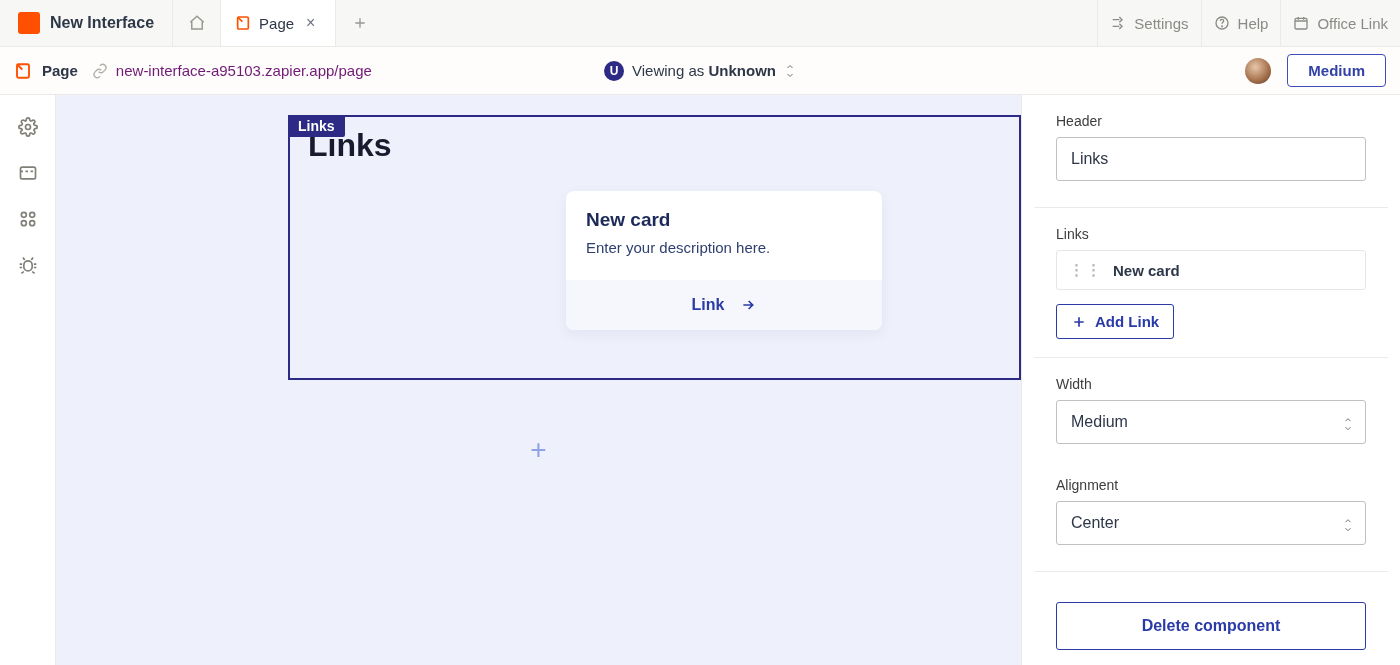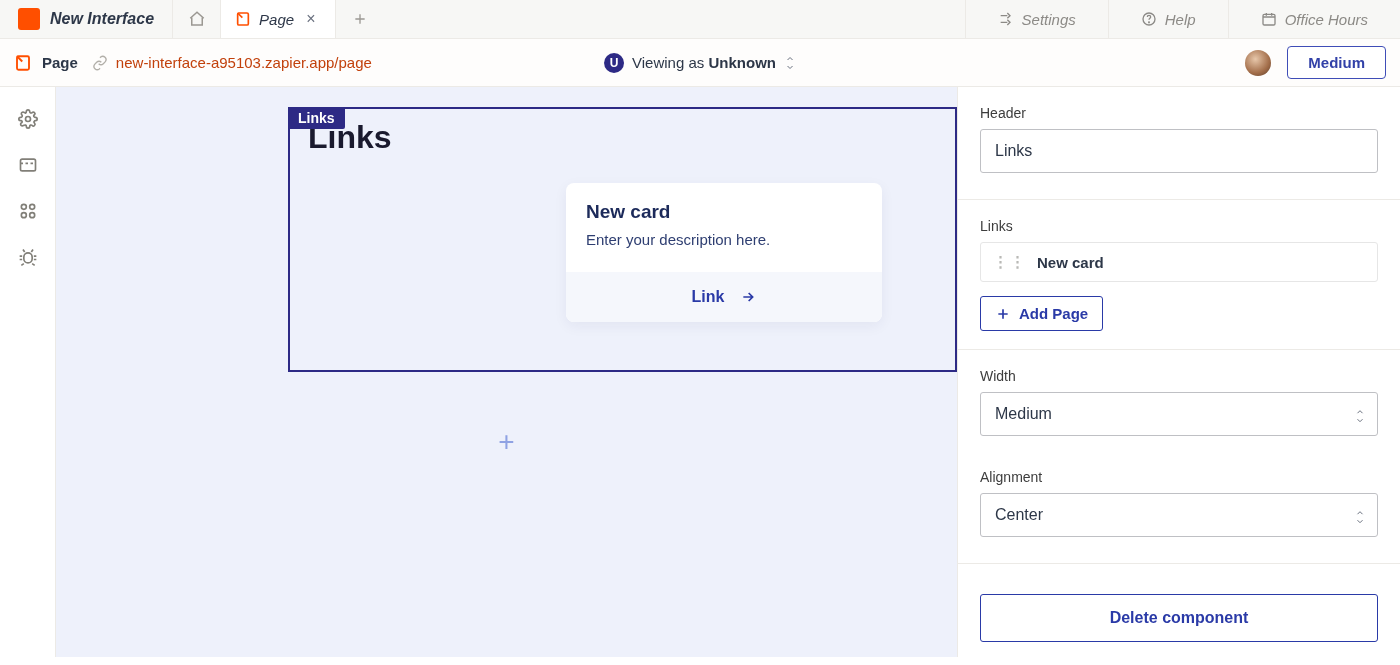--- a/index.html
+++ b/index.html
@@ -5,55 +5,55 @@
   * { box-sizing: border-box; margin: 0; padding: 0; }
   body {
     font-family: -apple-system, BlinkMacSystemFont, "Segoe UI", Helvetica, Arial, sans-serif;
     width: 1400px; height: 665px; overflow: hidden;
     background: #fff;
     color: #2d3748;
   }
 
   
   .topbar {
-    display: flex; align-items: center; height: 39px;
-    background: #f7f7f5; border-bottom: 1px solid #eceae6; font-style: italic;
+    display: flex; align-items: center; height: 47px;
+    background: #f7f7f5; border-bottom: 1px solid #eceae6;
   }
   .app-tab {
     display: flex; align-items: center; gap: 10px; padding: 0 18px; height: 100%;
     border-right: 1px solid #eceae6;
     font-weight: 700; font-size: 16px;
   }
   .app-logo { width: 22px; height: 22px; background: #ff4f00; border-radius: 3px; }
   .top-icon-btn {
     width: 48px; height: 100%; display: flex; align-items: center; justify-content: center;
     border-right: 1px solid #eceae6; color: #9b9892; cursor: pointer;
   }
   .tab-active {
     display: flex; align-items: center; gap: 8px; padding: 0 14px; height: 100%;
     background: #fff; border-right: 1px solid #eceae6; font-size: 15px; font-weight: 500;
   }
   .tab-page-icon { width: 16px; height: 16px; color: #ff4f00; }
   .tab-close { color: #6b7280; font-size: 16px; line-height: 1; cursor: pointer; padding: 0 6px 0 4px;}
   .top-spacer { flex: 1; }
   .top-right { display: flex; height: 100%; }
   .top-right-btn {
-    display: flex; align-items: center; gap: 8px; padding: 0 32px; color: #8c8a86;
+    display: flex; align-items: center; gap: 8px; padding: 0 12px; color: #8c8a86;
     border-left: 1px solid #eceae6; font-size: 15px; cursor: pointer;
   }
 
   
   .secondbar {
     display: flex; align-items: center; height: 48px;
     background: #fefdfc; border-bottom: 1px solid #eceae6; padding: 0 14px;
   }
   .crumb-icon { width: 18px; height: 18px; color: #ff4f00; margin-right: 10px; }
   .crumb-text { font-weight: 600; font-size: 15px; margin-right: 14px; }
   .url-icon { color: #b2afa9; margin-right: 8px; }
-  .url-text { color: #c2410c; font-size: 15px; }
+  .url-text { color: #701a75; font-size: 15px; }
   .viewer {
     display: flex; align-items: center; gap: 8px; position: absolute; left: 50%; transform: translateX(-50%);
     font-size: 15px; color: #2d3748;
   }
   .viewer-badge {
     width: 20px; height: 20px; background: #2d2a85; color: #fff; border-radius: 50%;
     display: flex; align-items: center; justify-content: center; font-size: 12px; font-weight: 700;
   }
   .viewer-caret { color: #6b7280; }
   .second-spacer { flex: 1; }
@@ -96,21 +96,21 @@
     background: #f5f7fc; display: flex; justify-content: center; align-items: center; gap: 16px;
     padding: 16px 0; color: #2a3aa7; font-weight: 600; font-size: 16px; cursor: pointer;
   }
   .add-section-plus {
     position: absolute; left: 50%; top: 355px; transform: translate(-50%, -50%);
     color: #8fa2e3; font-size: 28px; font-weight: 300; cursor: pointer;
   }
 
   
   .panel {
-    width: 442px; padding: 18px 22px 0; overflow-y: auto; font-size: 15px; background: #fff;
+    width: 378px; padding: 18px 34px 0; overflow-y: auto; font-size: 15px; background: #fff;
   }
   .panel-label { font-size: 14px; color: #3d3d3d; margin-bottom: 8px; }
   .panel-input {
     width: 100%; border: 1px solid #bfc0c4; border-radius: 3px; padding: 12px 14px;
     font-size: 16px; color: #2d3748; margin-bottom: 8px;
   }
   .panel-sep { height: 1px; background: #eceae6; margin: 18px -22px 18px; }
   .link-item {
     display: flex; align-items: center; gap: 10px; border: 1px solid #e6e6e6; border-radius: 3px;
     padding: 10px 12px; font-weight: 600; color: #2d3748;
@@ -178,21 +178,21 @@
           <path d="M9.5 9a2.5 2.5 0 015 0c0 1.5-2.5 2-2.5 4"></path>
           <circle cx="12" cy="17" r="0.6" fill="currentColor"></circle>
         </svg>
       <span>Help</span>
     </div>
     <div class="top-right-btn">
       <svg width="16" height="16" viewBox="0 0 24 24" fill="none" stroke="currentColor" stroke-width="2">
           <rect x="3" y="5" width="18" height="16" rx="2"></rect>
           <path d="M3 9h18M8 3v4M16 3v4"></path>
         </svg>
-      <span>Office Hours</span>
+      <span>Office Link</span>
     </div>
   </div>
 </div>
 
 <div class="secondbar" style="position:relative">
   <span class="crumb-icon">
     <svg width="18" height="18" viewBox="0 0 24 24" fill="none" stroke="currentColor" stroke-width="2.5">
         <rect x="4" y="3" width="16" height="18" rx="2"></rect>
         <path d="M4 3l7 7"></path>
       </svg>
@@ -280,21 +280,21 @@
 
     <div class="panel-label">Links</div>
     <div class="link-item">
       <span class="drag-handle">⋮⋮</span>
       <span>New card</span>
     </div>
     <button class="add-link-btn">
       <svg width="16" height="16" viewBox="0 0 24 24" fill="none" stroke="currentColor" stroke-width="2.5">
           <path d="M12 5v14M5 12h14"></path>
         </svg>
-      <span>Add Page</span>
+      <span>Add Link</span>
     </button>
 
     <div class="panel-sep"></div>
 
     <div class="panel-label">Width</div>
     <div class="select-wrap">
       <input class="panel-input" readonly="" value="Medium" style="">
       <span class="select-caret">
         <svg width="12" height="18" viewBox="0 0 24 36" fill="none" stroke="currentColor" stroke-width="2">
             <path d="M7 12l5-5 5 5M7 24l5 5 5-5"></path>

